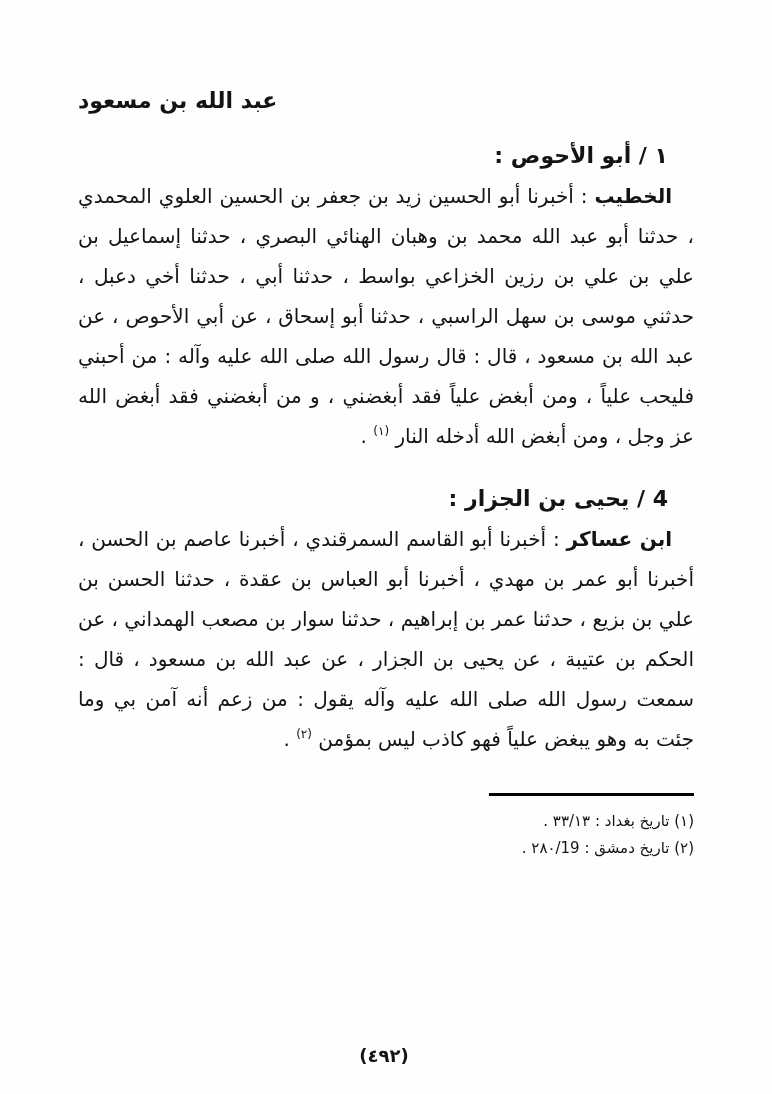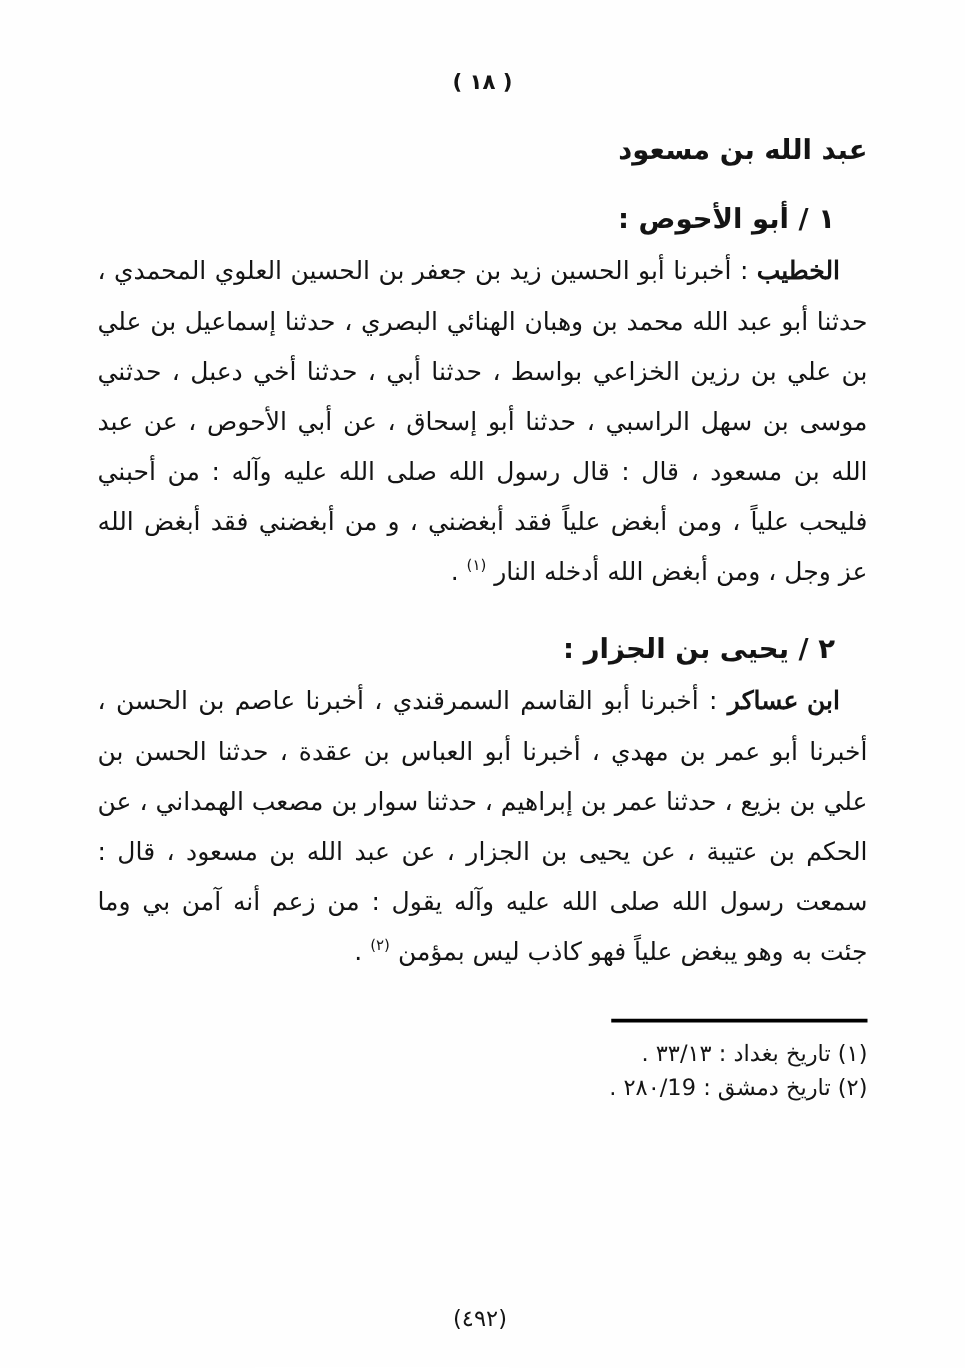--- a/index.html
+++ b/index.html
@@ -19,82 +19,81 @@
     direction: rtl;
     padding: 56px 78px 0 78px;
   }
   .page-num-top {
     text-align: center;
     font-weight: bold;
     font-size: 17px;
     letter-spacing: 3px;
   }
   .chapter-title {
-    text-align: right;
+    text-align: left;
     font-weight: bold;
     font-size: 22px;
     margin-top: 32px;
   }
   .section-heading {
     font-weight: bold;
     font-size: 22px;
     margin: 30px 26px 0 0;
   }
   .hadith-para {
     font-size: 20px;
     line-height: 40px;
     text-align: justify;
     text-indent: 22px;
     margin-top: 8px;
   }
-  .hadith-para .lead { font-weight: bold; font-family: Liberation Serif, serif; }
+  .hadith-para .lead { font-weight: bold; }
   .fn-marker {
     font-size: 12px;
     vertical-align: super;
     line-height: 0;
   }
   .footnote-rule {
     width: 205px;
     height: 3px;
     background: #000;
     margin: 34px 0 10px 0;
   }
   .footnotes {
-    font-size: 18px;
+    font-size: 15px;
     line-height: 27px;
     margin-top: 12px;
   }
   .footnote-line { display: block; }
   .page-num-bottom {
     position: absolute;
     left: 0; right: 4px;
     bottom: 28px;
     text-align: center;
-    font-weight: normal;
+    font-weight: bold;
     font-size: 18px;
   }
 </style>
 </head>
 <body>
 
 <div class="page">
 
-  <div class="page-num-top">( ١٨ )</div>
 
   <h1 class="chapter-title">عبد الله بن مسعود</h1>
 
   <section>
     <h2 class="section-heading">١ / أبو الأحوص :</h2>
     <p class="hadith-para">
       <span class="lead">الخطيب</span><span> : </span><span>أخبرنا أبو الحسين زيد بن جعفر بن الحسين العلوي المحمدي ، حدثنا أبو عبد الله محمد بن وهبان الهنائي البصري ، حدثنا إسماعيل بن علي بن علي بن رزين الخزاعي بواسط ، حدثنا أبي ، حدثنا أخي دعبل ، حدثني موسى بن سهل الراسبي ، حدثنا أبو إسحاق ، عن أبي الأحوص ، عن عبد الله بن مسعود ، قال : قال رسول الله صلى الله عليه وآله : من أحبني فليحب علياً ، ومن أبغض علياً فقد أبغضني ، و من أبغضني فقد أبغض الله عز وجل ، ومن أبغض الله أدخله النار</span> <span class="fn-marker">(١)</span><span> .</span>
     </p>
   </section>
 
   <section>
-    <h2 class="section-heading">٢ / يحيى بن الجزار :</h2>
+    <h2 class="section-heading">4 / يحيى بن الجزار :</h2>
     <p class="hadith-para">
       <span class="lead">ابن عساكر</span><span> : </span><span>أخبرنا أبو القاسم السمرقندي ، أخبرنا عاصم بن الحسن ، أخبرنا أبو عمر بن مهدي ، أخبرنا أبو العباس بن عقدة ، حدثنا الحسن بن علي بن بزيع ، حدثنا عمر بن إبراهيم ، حدثنا سوار بن مصعب الهمداني ، عن الحكم بن عتيبة ، عن يحيى بن الجزار ، عن عبد الله بن مسعود ، قال : سمعت رسول الله صلى الله عليه وآله يقول : من زعم أنه آمن بي وما جئت به وهو يبغض علياً فهو كاذب ليس بمؤمن</span> <span class="fn-marker">(٢)</span><span> .</span>
     </p>
   </section>
 
   <div class="footnote-rule"></div>
 
   <div class="footnotes">
     <span class="footnote-line">(١) تاريخ بغداد : ٣٣/١٣ .</span>
     <span class="footnote-line">(٢) تاريخ دمشق : ٢٨٠/19 .</span>

